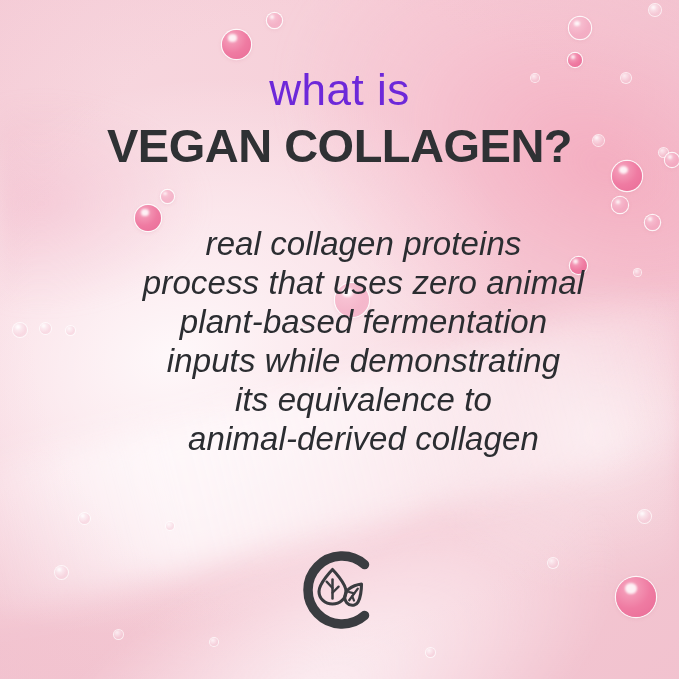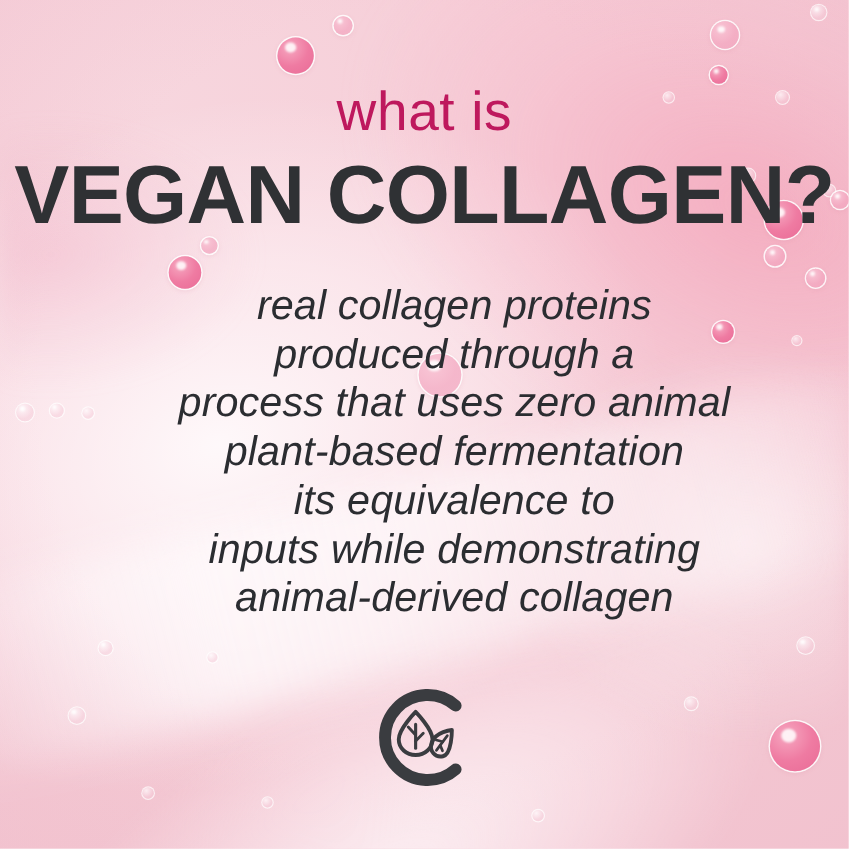--- a/index.html
+++ b/index.html
@@ -108,29 +108,29 @@
     text-align: center;
   }
   .eyebrow {
     position: absolute;
     top: 68px;
     left: 0;
     right: 0;
     font-size: 44px;
     font-weight: 300;
     letter-spacing: 0.5px;
-    color: #be185d;
+    color: #6d28d9;
     line-height: 1;
   }
   .headline {
     position: absolute;
     top: 122px;
     left: 0;
     right: 0;
-    font-size: 66px;
+    font-size: 47px;
     font-weight: 700;
     letter-spacing: -0.5px;
     color: #2f3134;
     line-height: 1;
   }
   .body-copy {
     position: absolute;
     top: 224px;
     left: 0;
     right: 0;
@@ -199,25 +199,24 @@
       <div class="bubble faint tiny" style="left: 113.5px; top: 629.5px; width: 9px; height: 9px;"></div>
       <div class="bubble faint tiny" style="left: 210px; top: 638px; width: 8px; height: 8px;"></div>
       <div class="bubble faint tiny" style="left: 425.5px; top: 647.5px; width: 9px; height: 9px;"></div>
     </div>
 
   <div class="copy">
     <div class="eyebrow">what is</div>
     <div class="headline">VEGAN COLLAGEN?</div>
     <div class="body-copy" id="body-copy">
         <span class="line">real collagen proteins</span>
-        <span class="line">produced through a</span>
         <span class="line">process that uses zero animal</span>
         <span class="line">plant-based fermentation</span>
+        <span class="line">inputs while demonstrating</span>
         <span class="line">its equivalence to</span>
-        <span class="line">inputs while demonstrating</span>
         <span class="line">animal-derived collagen</span>
       </div>
   </div>
 
   <div class="logo">
     <svg viewBox="0 0 92 92" aria-hidden="true">
       <g fill="none" stroke="#3a3c40" stroke-linecap="round" stroke-linejoin="round">
 
         <path d="M70.5 20.5 A34 34 0 1 0 70.5 71.5" stroke-width="9.5"></path>
 

